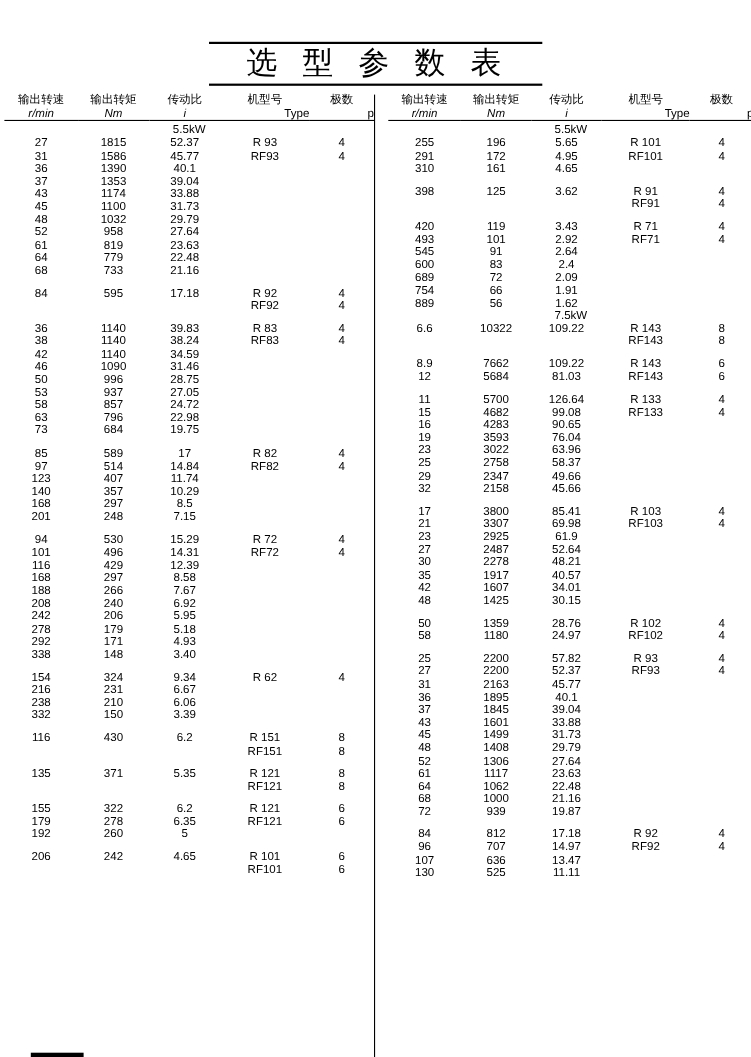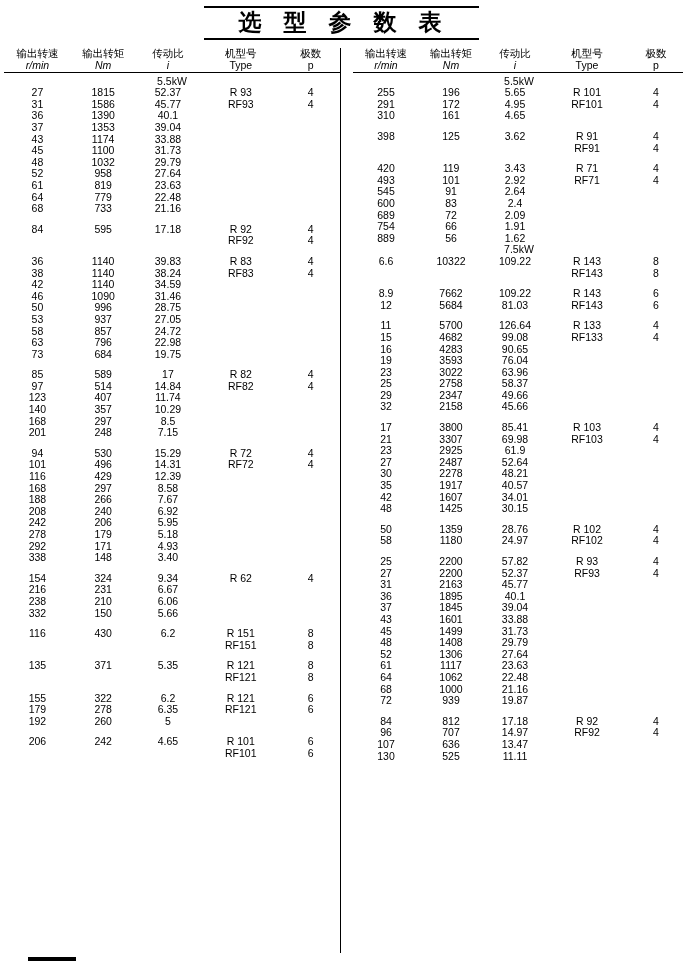--- a/index.html
+++ b/index.html
@@ -22,28 +22,29 @@
     box-sizing: border-box;
     padding: 0;
   }
   .title-wrap {
     text-align: center;
     padding-top: 6px;
     padding-bottom: 2px;
   }
   .title {
     font-family: "DejaVu Sans", sans-serif;
-    font-size: 23px;
-    font-weight: bold;
+    font-size: 28px;
+    font-weight: normal;
     letter-spacing: 7px;
     display: inline-block;
     border-top: 2px solid #000;
     border-bottom: 2px solid #000;
     padding: 1px 30px 3px 34px;
     line-height: 1.15;
+    margin-top: 32px;
   }
   .columns {
     display: flex;
     flex-direction: row;
     margin-top: 6px;
     height: 905px;
   }
   .col {
     width: 341px;
     box-sizing: border-box;
@@ -76,20 +77,21 @@
     padding-bottom: 0px;
     line-height: 13px;
   }
   .hdr-unit td {
     font-size: 10px;
     line-height: 13px;
     font-style: italic;
   }
   .hdr-unit td.noital {
     font-style: normal;
+    text-align: right;
   }
   .sep-row td {
     height: 3px;
     font-size: 0;
     line-height: 0;
   }
   .kw-row td {
     text-align: left;
     font-size: 17px;
     font-weight: bold;
@@ -465,21 +467,21 @@
             <tr class="data-row">
               <td>238</td>
               <td>210</td>
               <td>6.06</td>
               <td class="type-cell"></td>
               <td></td>
             </tr>
             <tr class="data-row">
               <td>332</td>
               <td>150</td>
-              <td>5.66</td>
+              <td>3.39</td>
               <td class="type-cell"></td>
               <td></td>
             </tr>
             <tr class="gap-row">
               <td colspan="5"></td>
             </tr>
             <tr class="data-row">
               <td>116</td>
               <td>430</td>
               <td>6.2</td>

